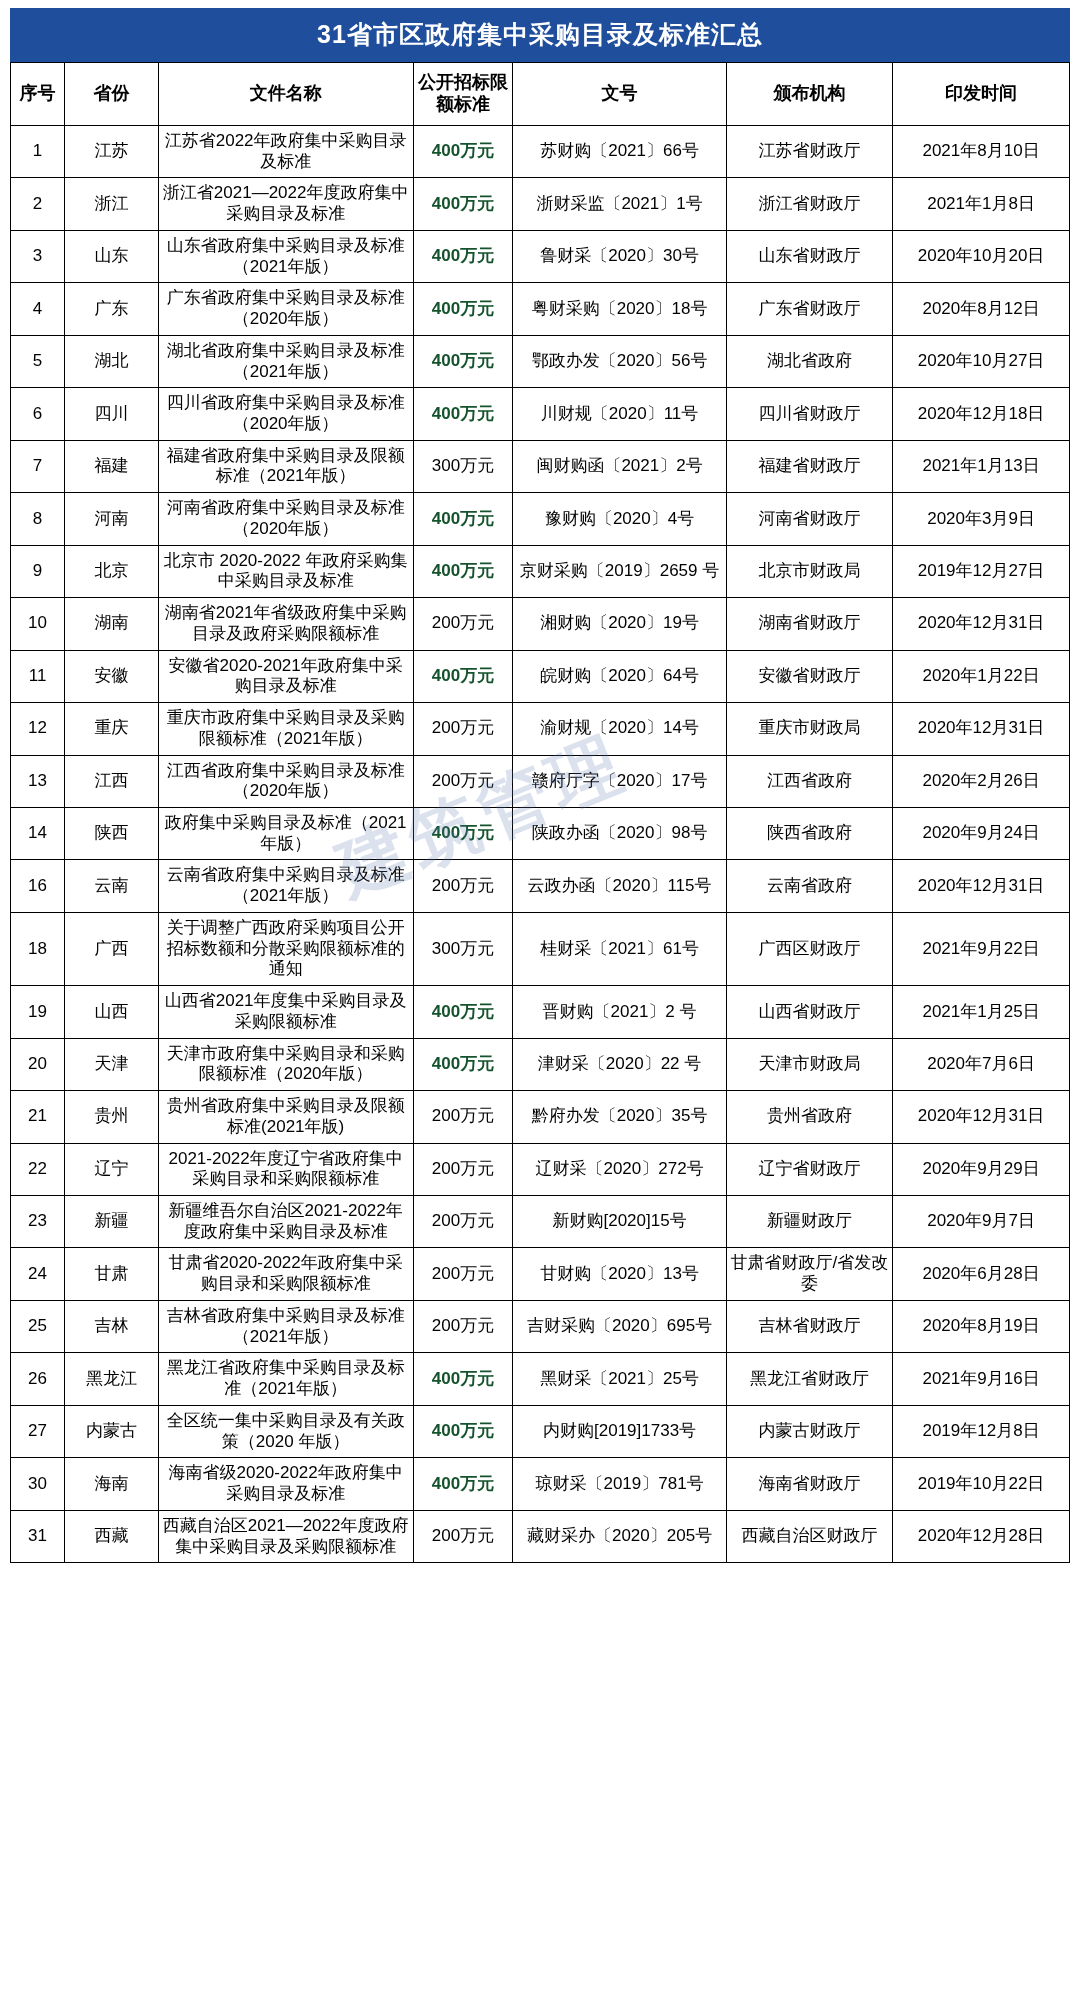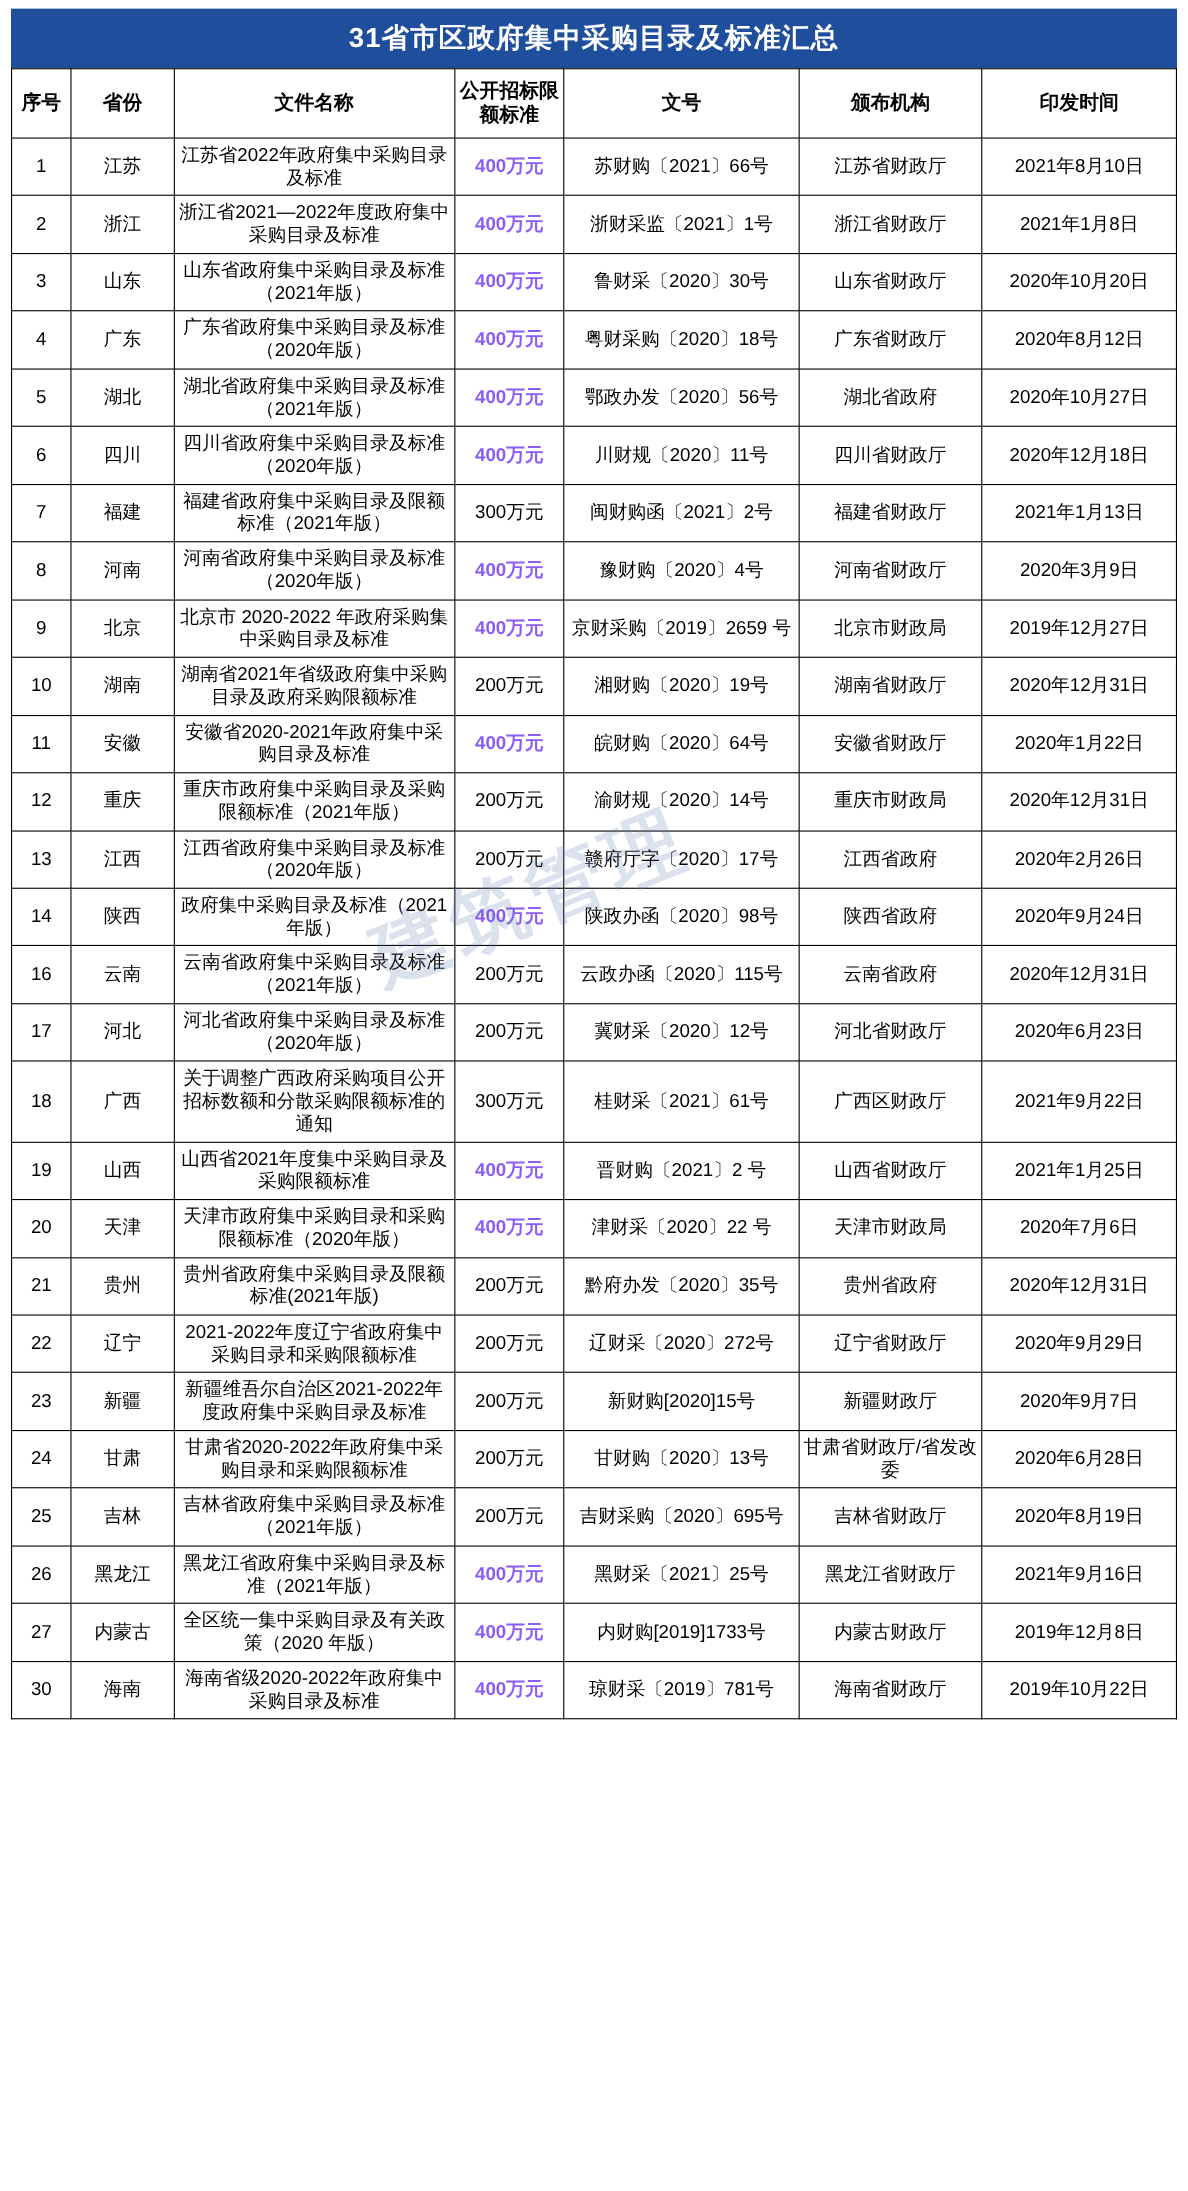--- a/index.html
+++ b/index.html
@@ -50,21 +50,21 @@
   col.c-prov{width:90px;}
   col.c-file{width:245px;}
   col.c-limit{width:96px;}
   col.c-doc{width:205px;}
   col.c-org{width:160px;}
   col.c-date{width:170px;}
 
   td.idx{font-size:18px;}
   td.prov{font-size:18px;}
   td.limit{font-size:17px;font-weight:bold;}
-  td.limit.red{color:#8b5cf6;}
+  td.limit.red{color:#14532d;}
   td.limit.black{color:#000000;font-weight:normal;}
   td.doc,td.org,td.date{font-size:16.5px;}
   td.file{font-size:16.5px;}
 
   .watermark{
     position:absolute;
     left:330px;
     top:770px;
     font-size:70px;
     color:rgba(90,120,175,0.22);
@@ -236,29 +236,20 @@
         <tr>
           <td class="idx">16</td>
           <td class="prov">云南</td>
           <td class="file">云南省政府集中采购目录及标准（2021年版）</td>
           <td class="limit black">200万元</td>
           <td class="doc">云政办函〔2020〕115号</td>
           <td class="org">云南省政府</td>
           <td class="date">2020年12月31日</td>
         </tr>
         <tr>
-          <td class="idx">17</td>
-          <td class="prov">河北</td>
-          <td class="file">河北省政府集中采购目录及标准（2020年版）</td>
-          <td class="limit black">200万元</td>
-          <td class="doc">冀财采〔2020〕12号</td>
-          <td class="org">河北省财政厅</td>
-          <td class="date">2020年6月23日</td>
-        </tr>
-        <tr>
           <td class="idx">18</td>
           <td class="prov">广西</td>
           <td class="file">关于调整广西政府采购项目公开招标数额和分散采购限额标准的通知</td>
           <td class="limit black">300万元</td>
           <td class="doc">桂财采〔2021〕61号</td>
           <td class="org">广西区财政厅</td>
           <td class="date">2021年9月22日</td>
         </tr>
         <tr>
           <td class="idx">19</td>
@@ -343,16 +334,25 @@
         </tr>
         <tr>
           <td class="idx">30</td>
           <td class="prov">海南</td>
           <td class="file">海南省级2020-2022年政府集中采购目录及标准</td>
           <td class="limit red">400万元</td>
           <td class="doc">琼财采〔2019〕781号</td>
           <td class="org">海南省财政厅</td>
           <td class="date">2019年10月22日</td>
         </tr>
+        <tr>
+          <td class="idx">31</td>
+          <td class="prov">西藏</td>
+          <td class="file">西藏自治区2021—2022年度政府集中采购目录及采购限额标准</td>
+          <td class="limit black">200万元</td>
+          <td class="doc">藏财采办〔2020〕205号</td>
+          <td class="org">西藏自治区财政厅</td>
+          <td class="date">2020年12月28日</td>
+        </tr>
       </tbody>
   </table>
 
 </div>
 
 </body></html>

